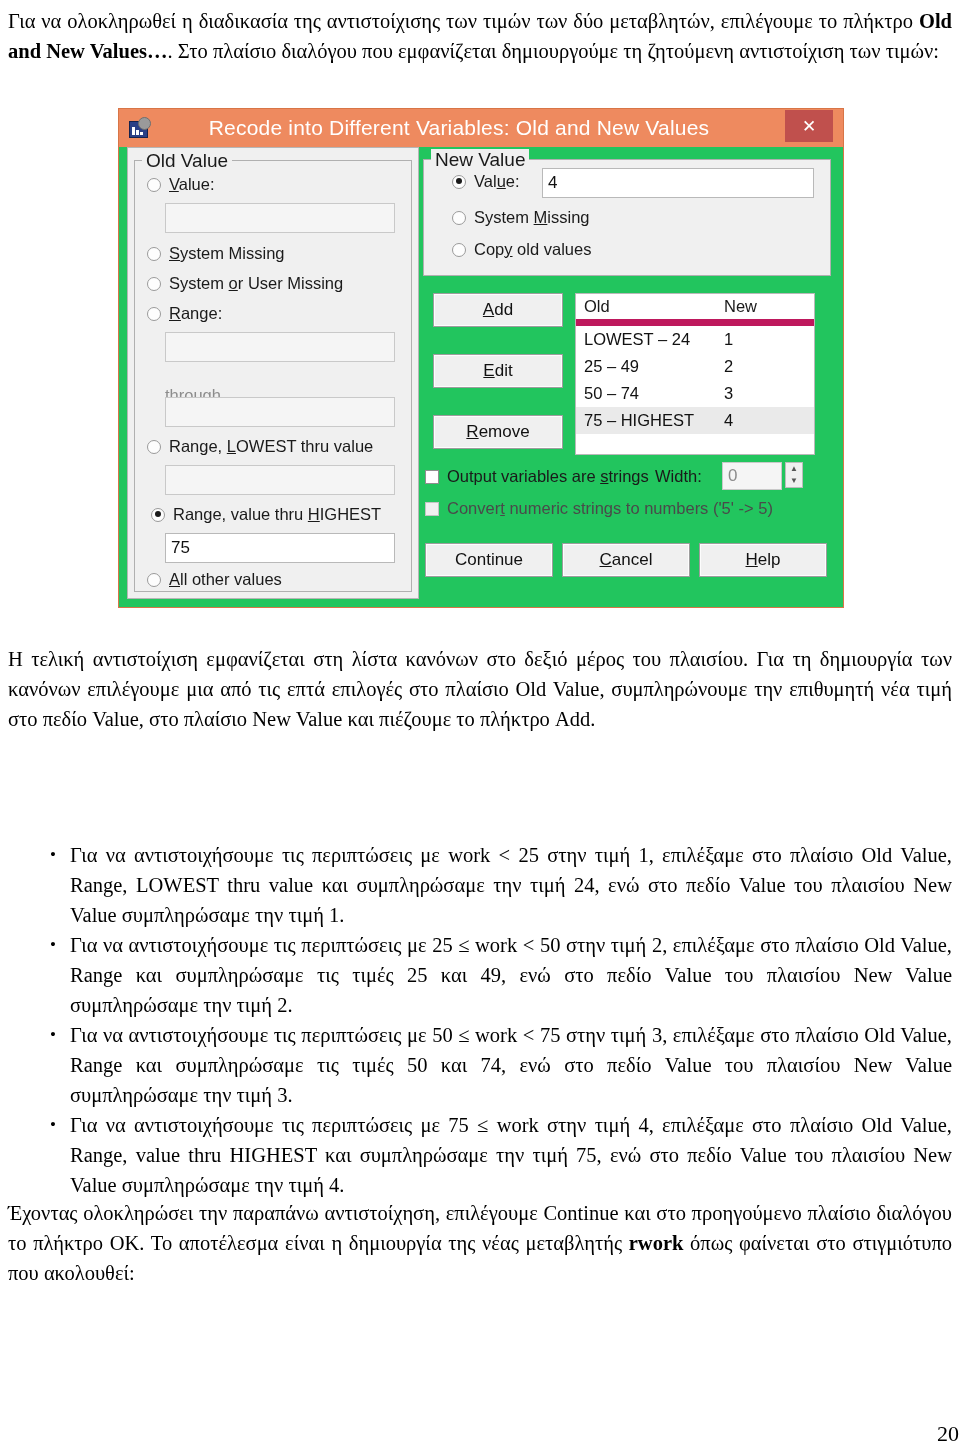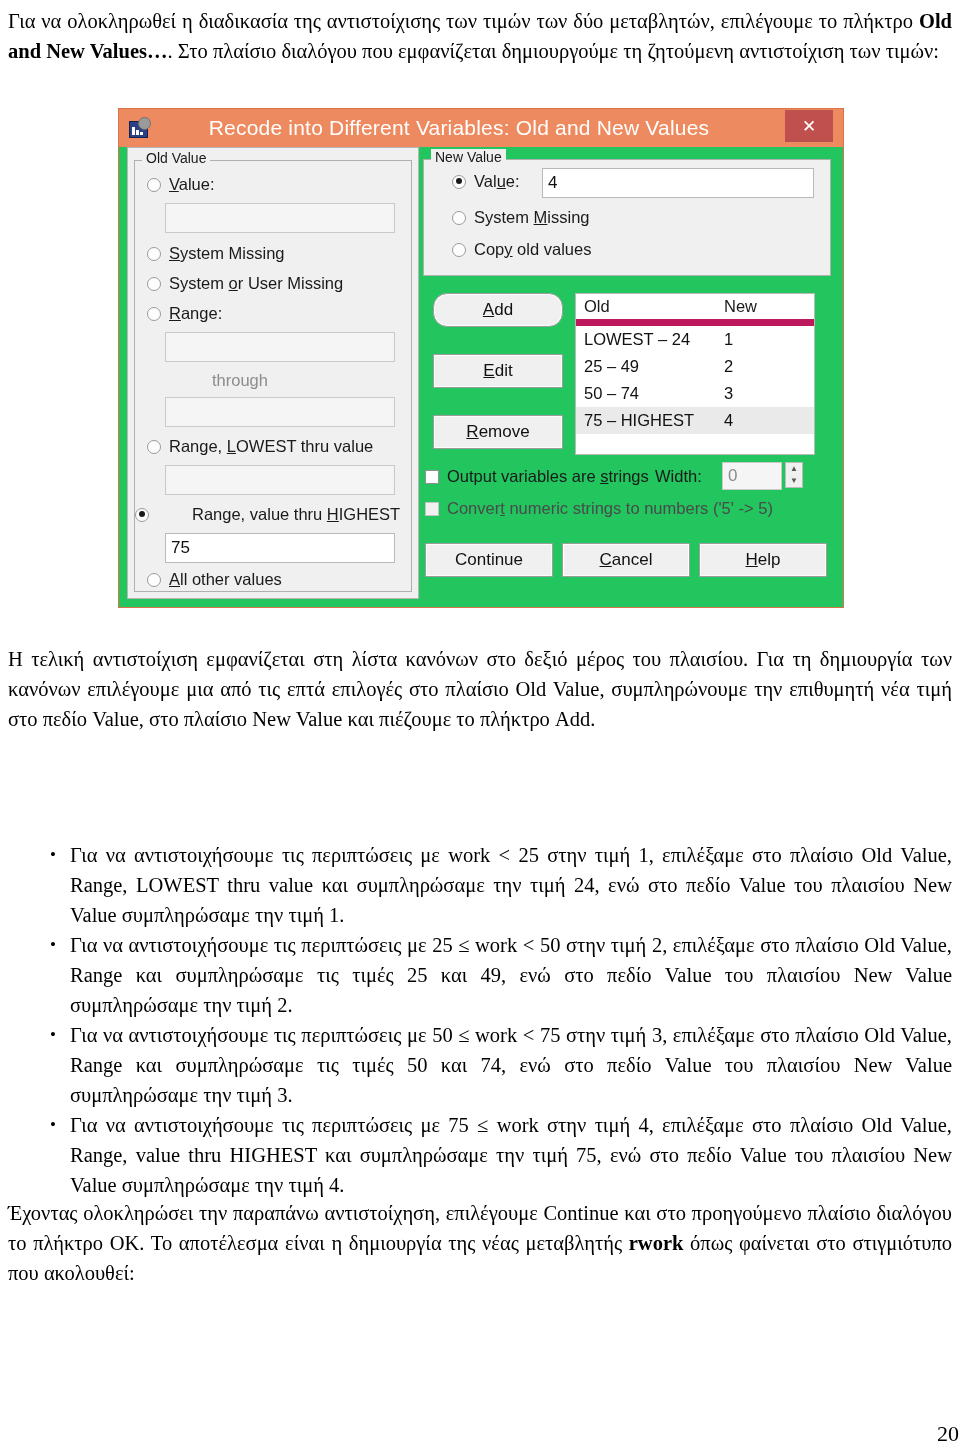--- a/index.html
+++ b/index.html
@@ -178,21 +178,21 @@
     border: 1px solid #b0b0b0;
     background: #f0f0f0;
     box-sizing: border-box;
   }
   .groupbox > .gb-title {
     position: absolute;
     top: -11px;
     left: 7px;
     background: #f0f0f0;
     padding: 0 4px;
-    font-size: 14px;
+    font-size: 19px;
     color: #1a1a1a;
     font-family: "Liberation Sans", sans-serif;
   }
 
   .radio-row, .check-row {
     display: flex;
     align-items: center;
     font-size: 16.5px;
     color: #1a1a1a;
     font-family: "Liberation Sans", sans-serif;
@@ -348,30 +348,30 @@
           <div class="radio-row" style="position:absolute; left:12px; top:113px;">
             <span class="radio"></span>
             <span><span>System </span><span class="u">o</span><span>r User Missing</span></span>
           </div>
 
           <div class="radio-row" style="position:absolute; left:12px; top:143px;">
             <span class="radio"></span>
             <span><span class="u">R</span><span>ange:</span></span>
           </div>
           <div class="textinput empty" style="position:absolute; left:30px; top:171px; width:230px; height:30px;"></div>
-          <div class="label-dim" style="position:absolute; left:30px; top:210px;margin-left:47px;">through</div>
+          <div class="label-dim" style="position:absolute; left:30px; top:225px;">through</div>
           <div class="textinput empty" style="position:absolute; left:30px; top:236px; width:230px; height:30px;"></div>
 
           <div class="radio-row" style="position:absolute; left:12px; top:276px;">
             <span class="radio"></span>
             <span><span>Range, </span><span class="u">L</span><span>OWEST thru value</span></span>
           </div>
           <div class="textinput empty" style="position:absolute; left:30px; top:304px; width:230px; height:30px;"></div>
 
-          <div class="radio-row" style="position:absolute; left:0; top:344px;gap:35px;">
+          <div class="radio-row" style="position:absolute; left:16px; top:344px;">
             <span class="radio checked"></span>
             <span><span>Range, value thru </span><span class="u">H</span><span>IGHEST</span></span>
           </div>
           <div class="textinput" style="position:absolute; left:30px; top:372px; width:230px; height:30px;">75</div>
 
           <div class="radio-row" style="position:absolute; left:12px; top:409px;">
             <span class="radio"></span>
             <span><span class="u">A</span><span>ll other values</span></span>
           </div>
         </div>
@@ -392,21 +392,21 @@
             <span class="radio"></span>
             <span><span>System </span><span class="u">M</span><span>issing</span></span>
           </div>
 
           <div class="radio-row" style="position:absolute; left:28px; top:80px;">
             <span class="radio"></span>
             <span><span>Cop</span><span class="u">y</span><span> old values</span></span>
           </div>
         </div>
 
-        <div class="btn" style="position:absolute; left:14px; top:146px; width:130px; height:34px;border-radius:14px;">
+        <div class="btn" style="position:absolute; left:14px; top:146px; width:130px; height:34px;">
           <span><span class="u">A</span><span>dd</span></span>
         </div>
         <div class="btn" style="position:absolute; left:14px; top:207px; width:130px; height:34px;">
           <span><span class="u">E</span><span>dit</span></span>
         </div>
         <div class="btn" style="position:absolute; left:14px; top:268px; width:130px; height:34px;">
           <span><span class="u">R</span><span>emove</span></span>
         </div>
 
         <div class="listbox" style="left:156px; top:146px; width:240px; height:162px;">

